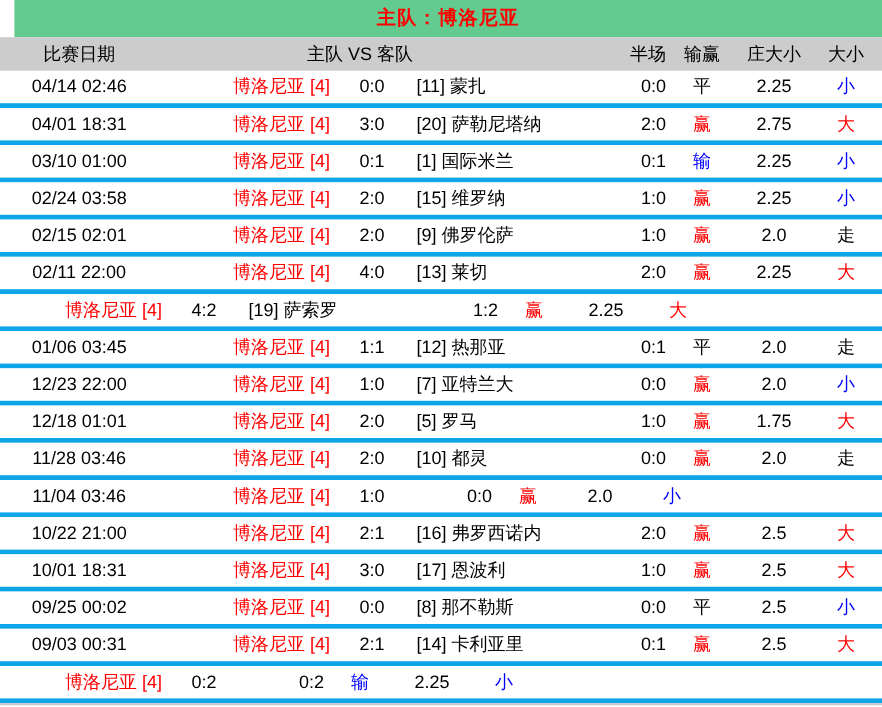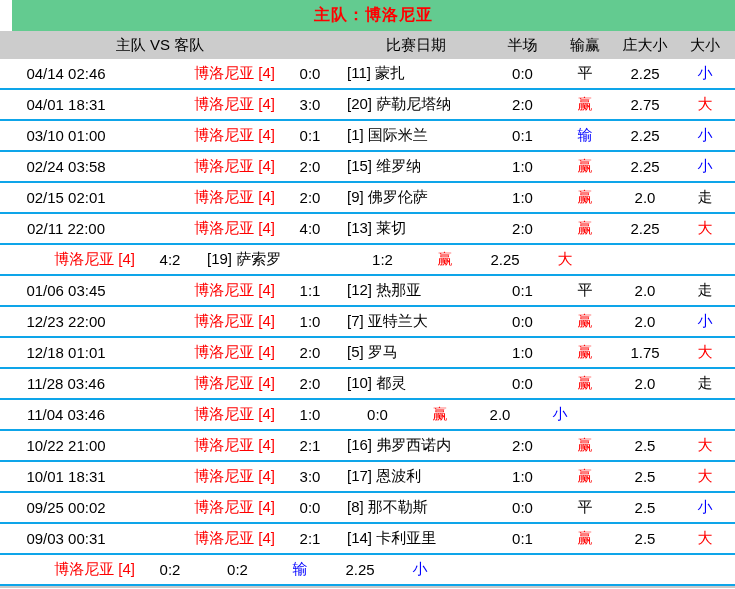--- a/index.html
+++ b/index.html
@@ -31,33 +31,33 @@
     font-size: 15px;
     color: #000000;
   }
 
   .table-body { width: 735px; }
 
   .row {
     height: 31px;
     display: flex;
     align-items: center;
-    border-bottom: 2px solid #0ea5e9;
+    border-bottom: 4px solid #0ea5e9;
     font-size: 15px;
     background: #ffffff;
   }
 
   .cell { overflow: hidden; white-space: nowrap; }
 
   
   .c1 { width: 140px; text-align: center; padding-right: 8px; }   
   .c2 { width: 135px; text-align: right; }                         
   .c3 { width: 70px;  text-align: center; }                        
   .c4 { width: 145px; text-align: left; padding-left: 2px; }       
-  .c5 { width: 65px;  text-align: center; }                        
+  .c5 { width: 65px;  text-align: right; }                        
   .c6 { width: 60px;  text-align: center; }                        
   .c7 { width: 60px;  text-align: center; }                        
   .c8 { width: 60px;  text-align: center; }                        
 
   
   .c-match { width: 350px; text-align: center; padding-right: 30px; }
 
   .c-red   { color: #ff0000; }
   .c-blue  { color: #0000ff; }
   .c-black { color: #000000; }
@@ -70,22 +70,22 @@
 </head>
 <body>
 
 <div id="app">
 
   <div class="title-bar">
     <span>主队：博洛尼亚</span>
   </div>
 
   <div class="col-header">
+    <div class="cell c1">比赛日期</div>
     <div class="cell c-match">主队 VS 客队</div>
-    <div class="cell c1">比赛日期</div>
     <div class="cell c5">半场</div>
     <div class="cell c6">输赢</div>
     <div class="cell c7">庄大小</div>
     <div class="cell c8">大小</div>
   </div>
 
   <div class="table-body">
   <div class="row">
     <div class="cell c1">04/14 02:46</div>
     <div class="cell c2 c-red">博洛尼亚 [4]</div>

